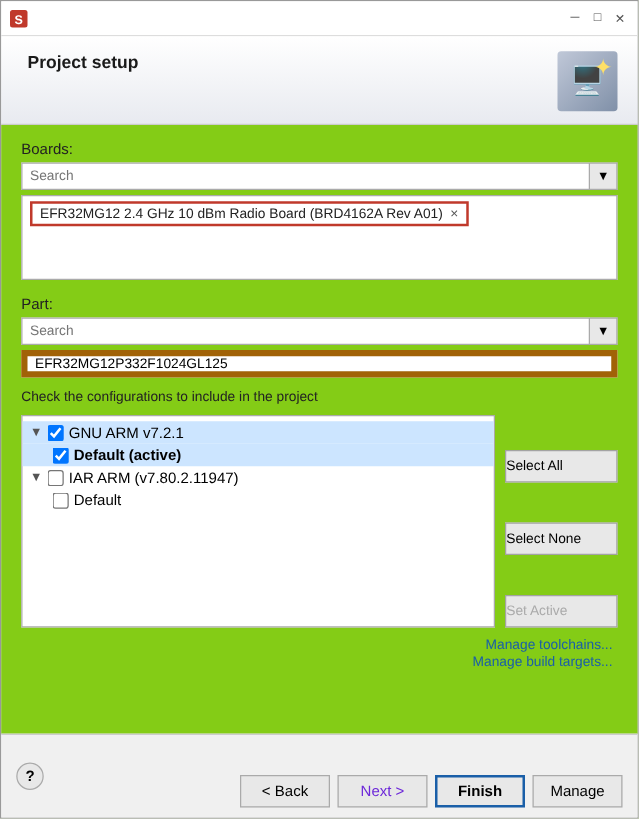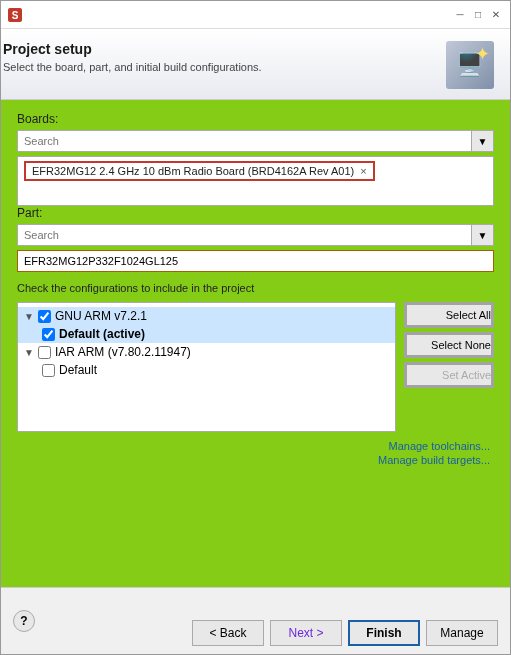--- a/index.html
+++ b/index.html
@@ -44,25 +44,26 @@
       border: none;
       cursor: pointer;
       display: flex;
       align-items: center;
       justify-content: center;
       font-size: 10px;
       color: #555;
     }
     .header-section {
       background: linear-gradient(to bottom, #ffffff, #e8eaf0);
-      padding: 12px 16px 10px 2px;
+      padding: 12px 16px 10px 21px;
       display: flex;
       align-items: flex-start;
       justify-content: space-between;
       border-bottom: 1px solid #ccc;
+      text-align: right;
     }
     .header-text h1 {
       font-size: 14px;
       font-weight: bold;
       color: #1a1a1a;
       margin-bottom: 4px;
     }
     .header-text p {
       font-size: 11px;
       color: #444;
@@ -117,28 +118,28 @@
     }
     .tag-close {
       margin-left: 6px;
       cursor: pointer;
       color: #555;
       font-size: 11px;
     }
     .boards-list-area {
       background: #fff;
       border: 1px solid #aaa;
-      height: 50px;
-      margin-bottom: 0;
+      height: 68px;
+      margin-bottom: 12px;
       padding: 4px 6px;
     }
     .text-field {
       width: 100%;
       height: 22px;
-      border: 1px solid #a16207;
+      border: 5px solid #a16207;
       padding: 2px 6px;
       font-size: 11px;
       background: #fff;
       outline: none;
       margin-bottom: 10px;
     }
     .check-label {
       font-size: 11px;
       color: #222;
       margin-bottom: 8px;
@@ -181,25 +182,26 @@
     }
     .buttons-panel {
       display: flex;
       flex-direction: column;
       gap: 4px;
       width: 90px;
     }
     .action-btn {
       width: 90px;
       height: 26px;
-      border: 3px solid #a3a3a3;
-      background: #e8e8e8;
-      font-size: 11px;
-      cursor: pointer;
-      text-align: right;
+      border: 1px solid #a3a3a3;
+      background: #e8e8e8;
+      font-size: 11px;
+      cursor: pointer;
+      text-align: left;
+      margin-top: 28px;
     }
     .action-btn:disabled {
       color: #aaa;
       cursor: default;
     }
     .links-area {
       text-align: right;
       padding-right: 4px;
       margin-bottom: 4px;
     }
@@ -309,21 +311,20 @@
     <div class="title-bar-controls">
       <button class="title-bar-btn">─</button>
       <button class="title-bar-btn">□</button>
       <button class="title-bar-btn">✕</button>
     </div>
   </div>
 
   <div class="header-section">
     <div class="header-text">
       <h1>Project setup</h1>
-      <p>Select the board, part, and initial build configurations.</p>
     </div>
     <div class="header-icon-box">
       <span class="chip-icon">🖥️</span>
       <span class="spark">✦</span>
     </div>
   </div>
 
   <div class="content">
     
     <div class="section-label">Boards:</div>

